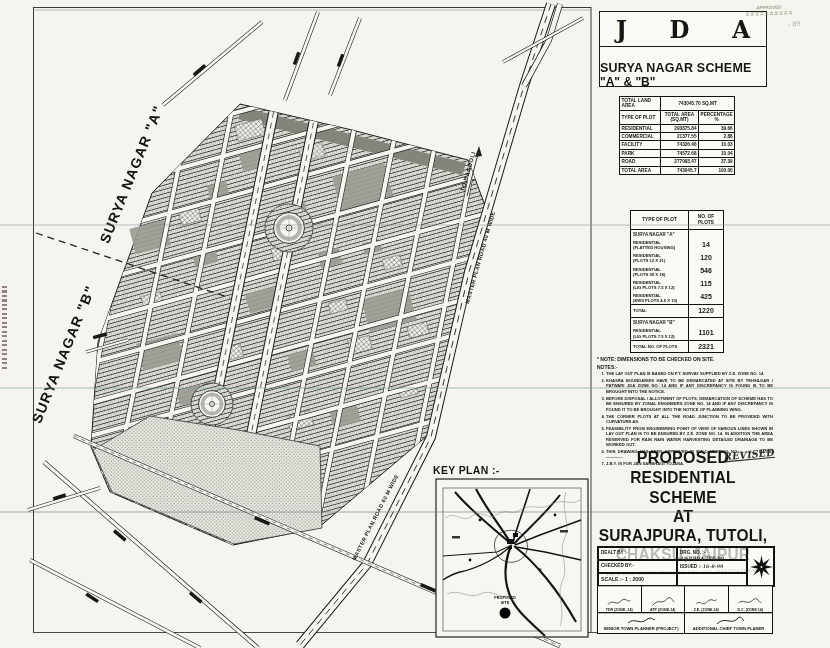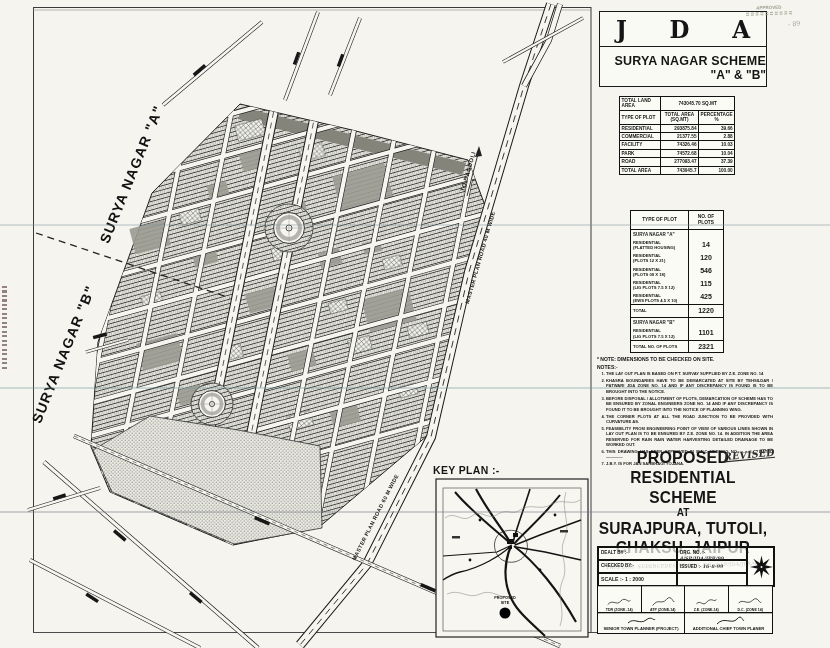--- a/index.html
+++ b/index.html
@@ -5,42 +5,42 @@
   html,body{margin:0;padding:0;}
   .page{position:relative;width:830px;height:648px;background:#f5f4ef;overflow:hidden;
         font-family:"Liberation Sans",sans-serif;color:#151515;}
   .abs{position:absolute;}
   
   .fold{position:absolute;left:0;width:830px;z-index:40;pointer-events:none;}
   
   .box{position:absolute;border:1.4px solid #1a1a1a;background:rgba(253,253,249,.6);box-sizing:border-box;z-index:5;}
   .jda-letters{display:flex;justify-content:space-between;padding:3px 16px 0 16px;
      font-family:"DejaVu Serif",serif;font-weight:bold;font-size:23px;transform:scaleY(1.08);}
-  .scheme-title{ text-align:right;padding-top:7px;}
+  .scheme-title{ text-align:left;padding-top:14px;}
   .scheme-title .l1{font-size:12.5px;font-weight:800;letter-spacing:.2px;}
   .scheme-title .l2{font-size:12px;font-weight:800;}
   table{border-collapse:collapse;background:rgba(253,253,249,.7);}
   .ltab td{border:0.9px solid #111;font-size:4.7px;font-weight:700;padding:1px 1.5px;line-height:1.15;}
   .ltab .num{text-align:right;}
   .ltab .ctr{text-align:center;white-space:pre-line;}
   .ptab{border:1.2px solid #111;}
   .ptab td{font-size:4.2px;font-weight:700;padding:1.5px 2px;line-height:1.2;border-left:0.9px solid #111;border-right:0.9px solid #111;white-space:pre-line;vertical-align:middle;}
   .ptab .val{font-size:7px;text-align:center;width:30px;}
   .ptab .hb td{border-bottom:0.9px solid #111;}
   .ptab .ht td{border-top:0.9px solid #111;}
   .ptab .head td{font-size:4.8px;text-align:center;border-bottom:0.9px solid #111;padding:3px 2px;}
   .ptab .sec td{font-size:4.5px;padding-top:2.5px;}
   .notes{width:176px;z-index:5;}
   .note-star{font-size:5px;font-weight:700;}
   .notes-head{font-size:5px;font-weight:700;margin-top:2px;}
   .notes ol{margin:1px 0 0 0;padding-left:9px;font-size:4.15px;font-weight:600;line-height:1.3;color:#1c1c1c;}
   .notes li{margin-bottom:1.6px;text-align:justify;}
   .tblock{width:172px;text-align:center;z-index:5;}
   .tb-big{font-size:16px;font-weight:800;letter-spacing:.2px;line-height:1.25;transform:scaleY(1.05);}
-  .tb-at{font-size:10px;font-weight:800;line-height:1.2;}
+  .tb-at{font-size:16px;font-weight:800;line-height:1.2;}
   .revised{position:absolute;right:-6px;top:1px;font-size:9.5px;font-style:italic;font-weight:600;
      text-decoration:underline;transform:rotate(-5deg);color:#2f2f2f;font-family:"DejaVu Serif",serif;}
   .hand{font-family:"DejaVu Serif",serif;font-style:italic;color:#3a3a3a;}
   .supersede{margin-top:5px;font-size:4.8px;transform:rotate(-1.5deg);letter-spacing:.3px;}
   .itab{display:grid;grid-template-columns:79px 70px 27px;grid-template-rows:13px 13px 13px;z-index:5;
         border:1px solid #111;background:rgba(253,253,249,.7);}
   .itab>div{border:0.7px solid #111;font-size:4.6px;font-weight:700;padding:1.5px 0 0 2px;box-sizing:border-box;}
   .itab .star-cell{grid-row:1 / span 3;grid-column:3;display:flex;align-items:center;justify-content:center;}
   .stab{position:absolute;z-index:5;background:rgba(253,253,249,.7);border:1px solid #111;display:flex;}
   .sig-cell{border-right:0.9px solid #111;box-sizing:border-box;display:flex;flex-direction:column;align-items:center;justify-content:flex-end;}

